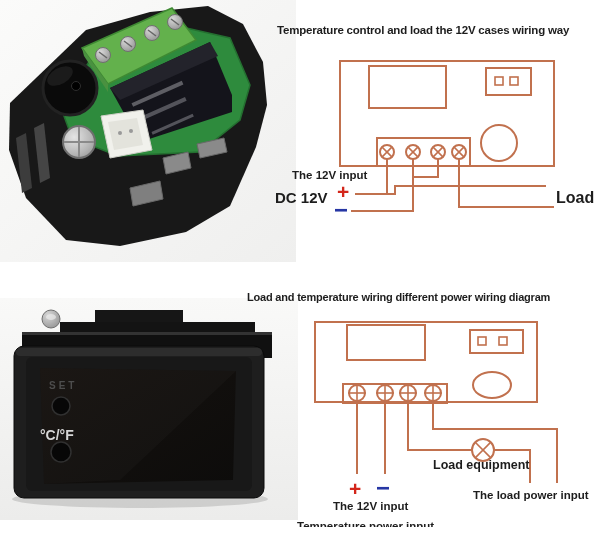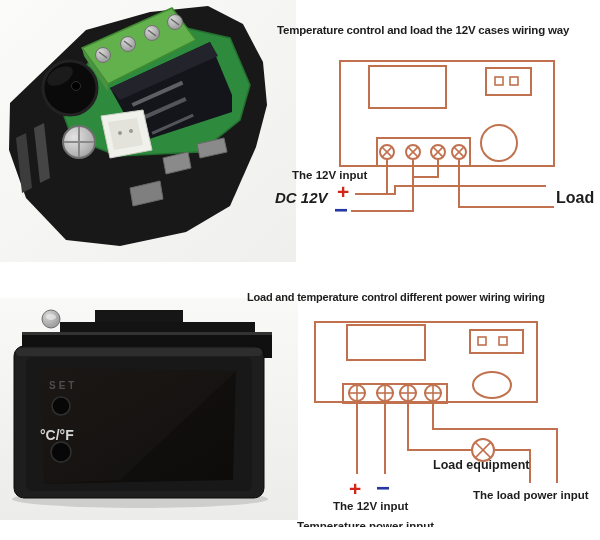--- a/index.html
+++ b/index.html
@@ -188,26 +188,26 @@
         <line class="w wt" x1="475.5" y1="457.5" x2="490.5" y2="442.5"></line>
       </g>
       <path class="w" d="M494,450 H530 V482"></path>
       <path class="w" d="M433,401 V429 H557 V482"></path>
     </g>
   </svg>
 
   <div class="lbl" style="left:277px;top:24px;font-size:11.5px;letter-spacing:-0.2px;">Temperature control and load the 12V cases wiring way</div>
 
   <div class="lbl" style="left:292px;top:169px;font-size:11.5px;">The 12V input</div>
-  <div class="lbl" style="left:275px;top:189px;font-size:15px;font-style:italic;">DC 12V</div>
+  <div class="lbl" style="left:275px;top:189px;font-size:15px;">DC 12V</div>
   <div class="sym plus" style="left:337px;top:181px;font-size:21px;">+</div>
   <div class="sym minus" style="left:334px;top:198px;font-size:24px;">−</div>
   <div class="lbl" style="left:556px;top:189px;font-size:16px;text-align:center;">Load</div>
 
-  <div class="lbl" style="left:247px;top:291px;font-size:11px;letter-spacing:-0.2px;">Load and temperature control different power wiring wiring</div>
+  <div class="lbl" style="left:247px;top:291px;font-size:11px;letter-spacing:-0.2px;">Load and temperature wiring different power wiring diagram</div>
 
   <div class="sym plus" style="left:349px;top:478px;font-size:21px;">+</div>
   <div class="sym minus" style="left:376px;top:476px;font-size:24px;">−</div>
   <div class="lbl" style="left:333px;top:500px;font-size:11.5px;">The 12V input</div>
   <div class="lbl" style="left:433px;top:458px;font-size:12.5px;">Load equipment</div>
   <div class="lbl" style="left:297px;top:520px;font-size:11.5px;">Temperature power input</div>
   <div class="lbl" style="left:473px;top:489px;font-size:11.5px;">The load power input</div>
 
   <div class="lbl" style="left:49px;top:380px;font-size:10px;color:#4d4d4d;letter-spacing:3px;">SET</div>
   <div class="lbl" style="left:40px;top:427px;font-size:14px;color:#d6d6d6;">°C/°F</div>

